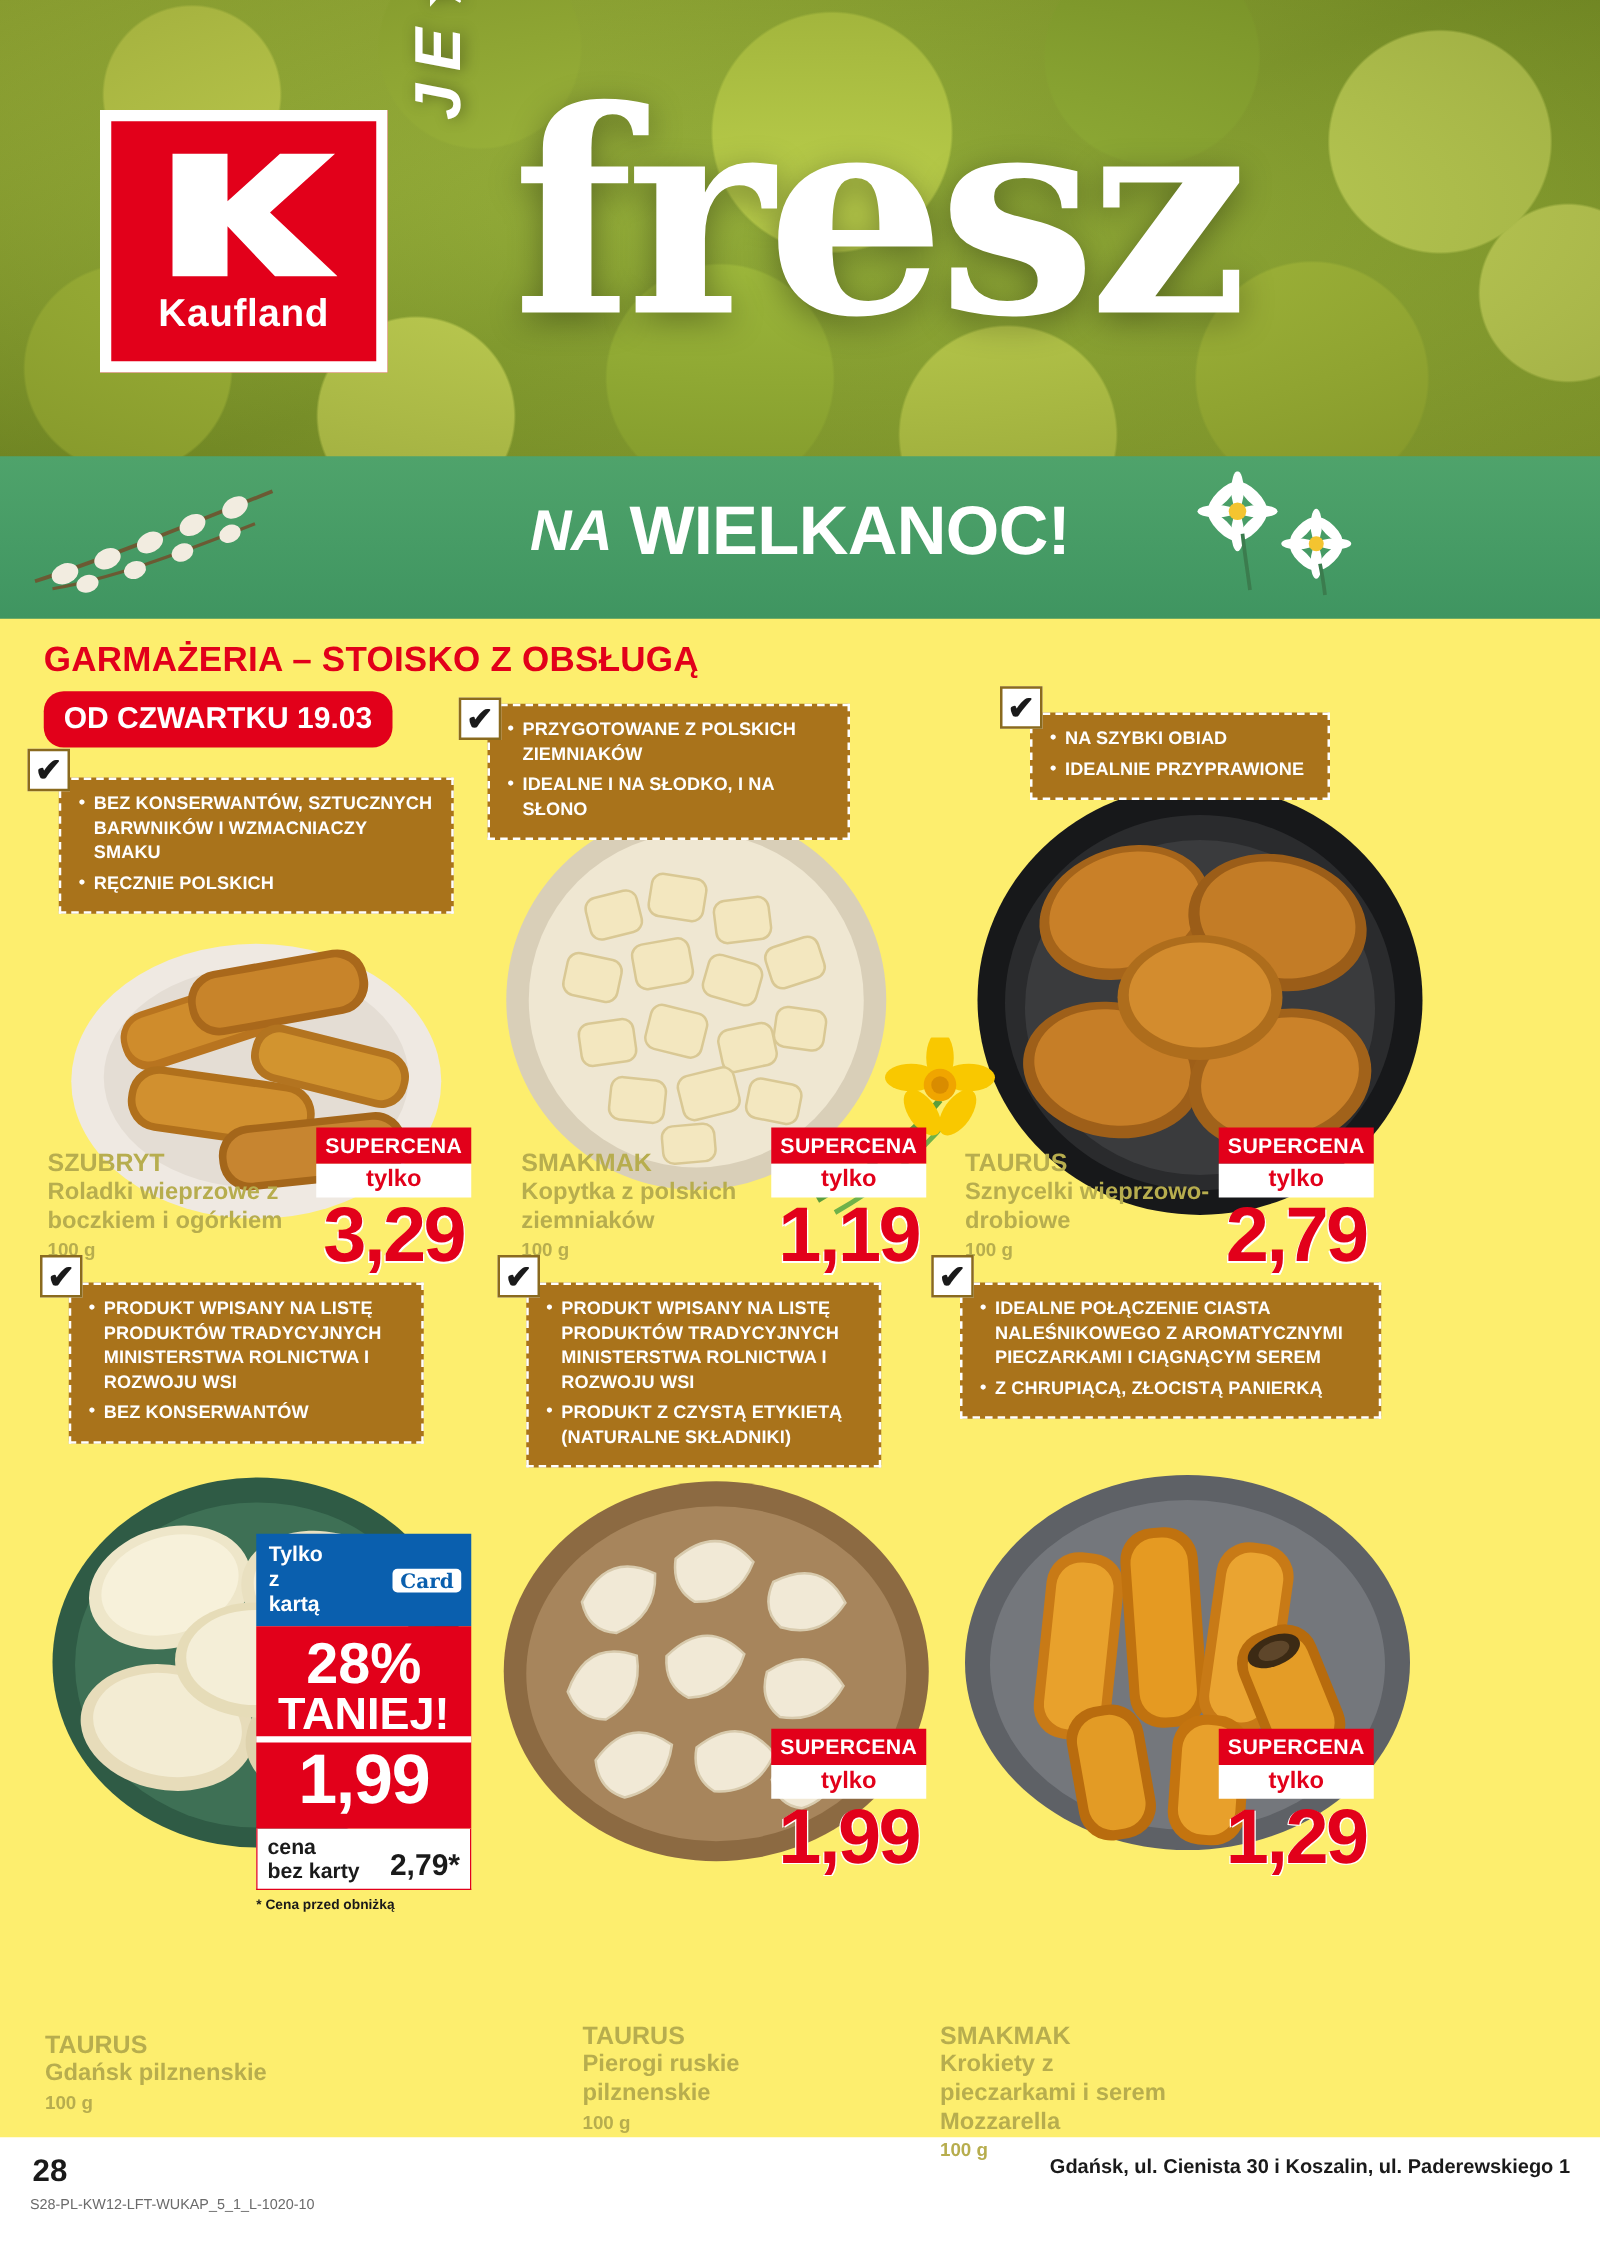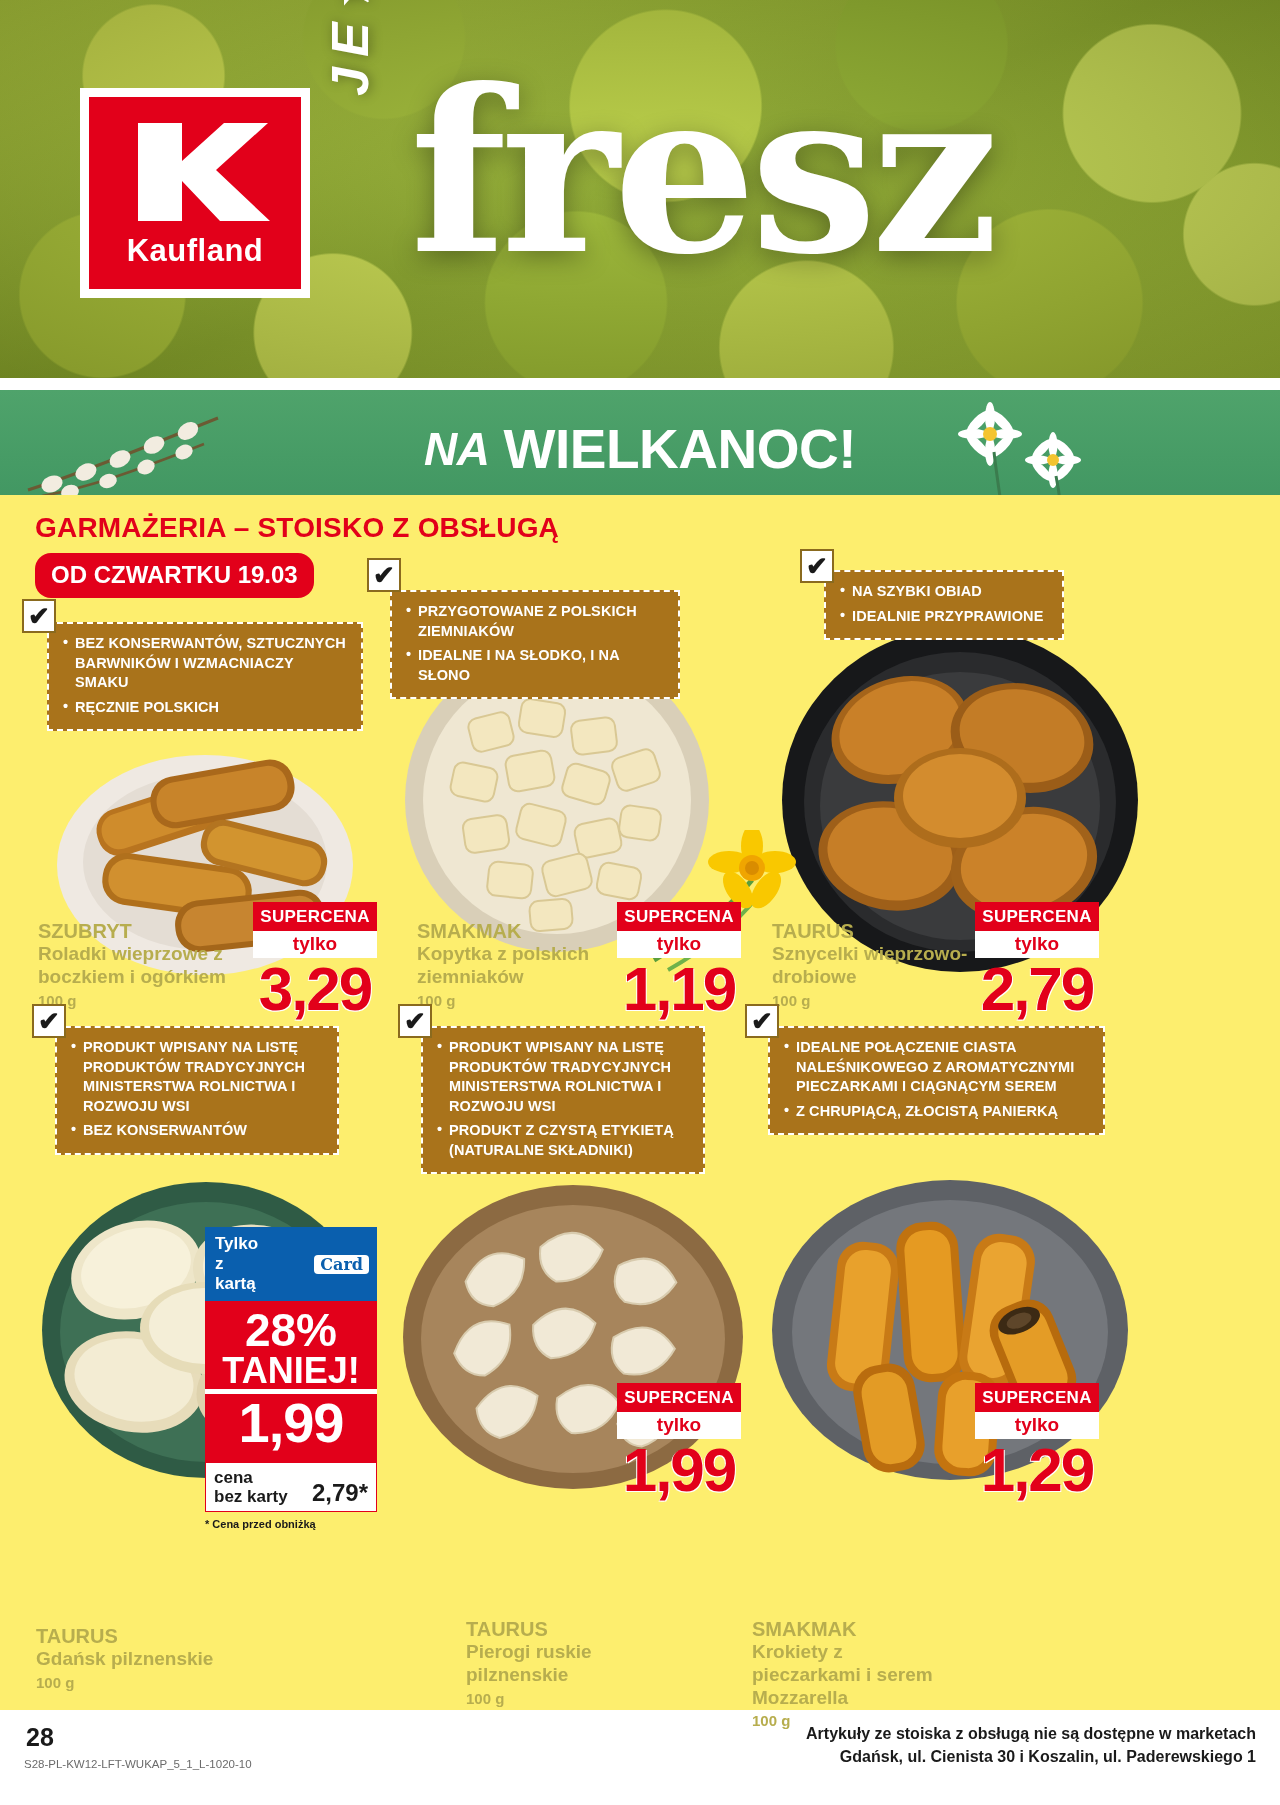--- a/index.html
+++ b/index.html
@@ -58,21 +58,21 @@
   }
   .hero-fresz {
     position: absolute; left: 410px; top: 60px; z-index: 4;
     color: #ffffff; font-family: "DejaVu Serif", serif; font-weight: bold;
     font-size: 225px; line-height: 1; letter-spacing: -6px;
     text-shadow: 0 6px 26px rgba(0,0,0,0.35);
   }
 
   
   .greenband {
-    position: absolute; left: 0; top: 390px; width: 1280px; height: 138px;
+    position: absolute; left: 0; top: 365px; width: 1280px; height: 138px;
     background: linear-gradient(180deg, #4fa36b 0%, #3e9460 100%);
     overflow: hidden;
   }
   .greenband-title {
     position: absolute; left: 0; top: 0; width: 1280px; height: 117px;
     display: flex; align-items: center; justify-content: center;
     color: #ffffff; font-size: 55px; font-weight: bold; letter-spacing: -0.5px;
   }
   .greenband-title .na { font-style: italic; font-weight: bold; font-size: 46px; margin-right: 14px; }
   .catkins { position: absolute; left: 18px; top: 14px; width: 210px; height: 96px; }
@@ -284,21 +284,21 @@
       <div class="name">Roladki wieprzowe z boczkiem i ogórkiem</div>
       <div class="qty">100 g</div>
     </div>
     <div class="priceflag" style="left:253px; top:407px;">
       <div class="sc">SUPERCENA</div>
       <div class="tylko">tylko</div>
       <div class="amount">3,29</div>
     </div>
 
     <div class="tick" style="left:367px; top:63px;">✔</div>
-    <div class="callout" style="left:390px; top:95px; width:290px;">
+    <div class="callout" style="left:390px; top:68px; width:290px;">
       <ul>
         <li>PRZYGOTOWANE Z POLSKICH ZIEMNIAKÓW</li>
         <li>IDEALNE I NA SŁODKO, I NA SŁONO</li>
       </ul>
     </div>
     <div class="photo" style="left:392px; top:140px; width:330px; height:330px;">
       <svg viewBox="0 0 330 330" aria-hidden="true">
         <circle cx="165" cy="165" r="152" fill="#d9cfb8"></circle>
         <circle cx="165" cy="165" r="134" fill="#efe7d2"></circle>
         <g fill="#f3e7bf">
@@ -514,18 +514,17 @@
       </div>
       <div class="note">* Cena przed obniżką</div>
     </div>
 
   </div>
 
   <div class="footer">
     <div class="footer-pagenum">28</div>
     <div class="footer-code">S28-PL-KW12-LFT-WUKAP_5_1_L-1020-10</div>
     <div class="footer-note">
-      <div>Artykuły ze stoiska z obsługą nie są dostępne w marketach</div>
       <div>Gdańsk, ul. Cienista 30 i Koszalin, ul. Paderewskiego 1</div>
     </div>
   </div>
 
 </div>
 
 </body></html>

